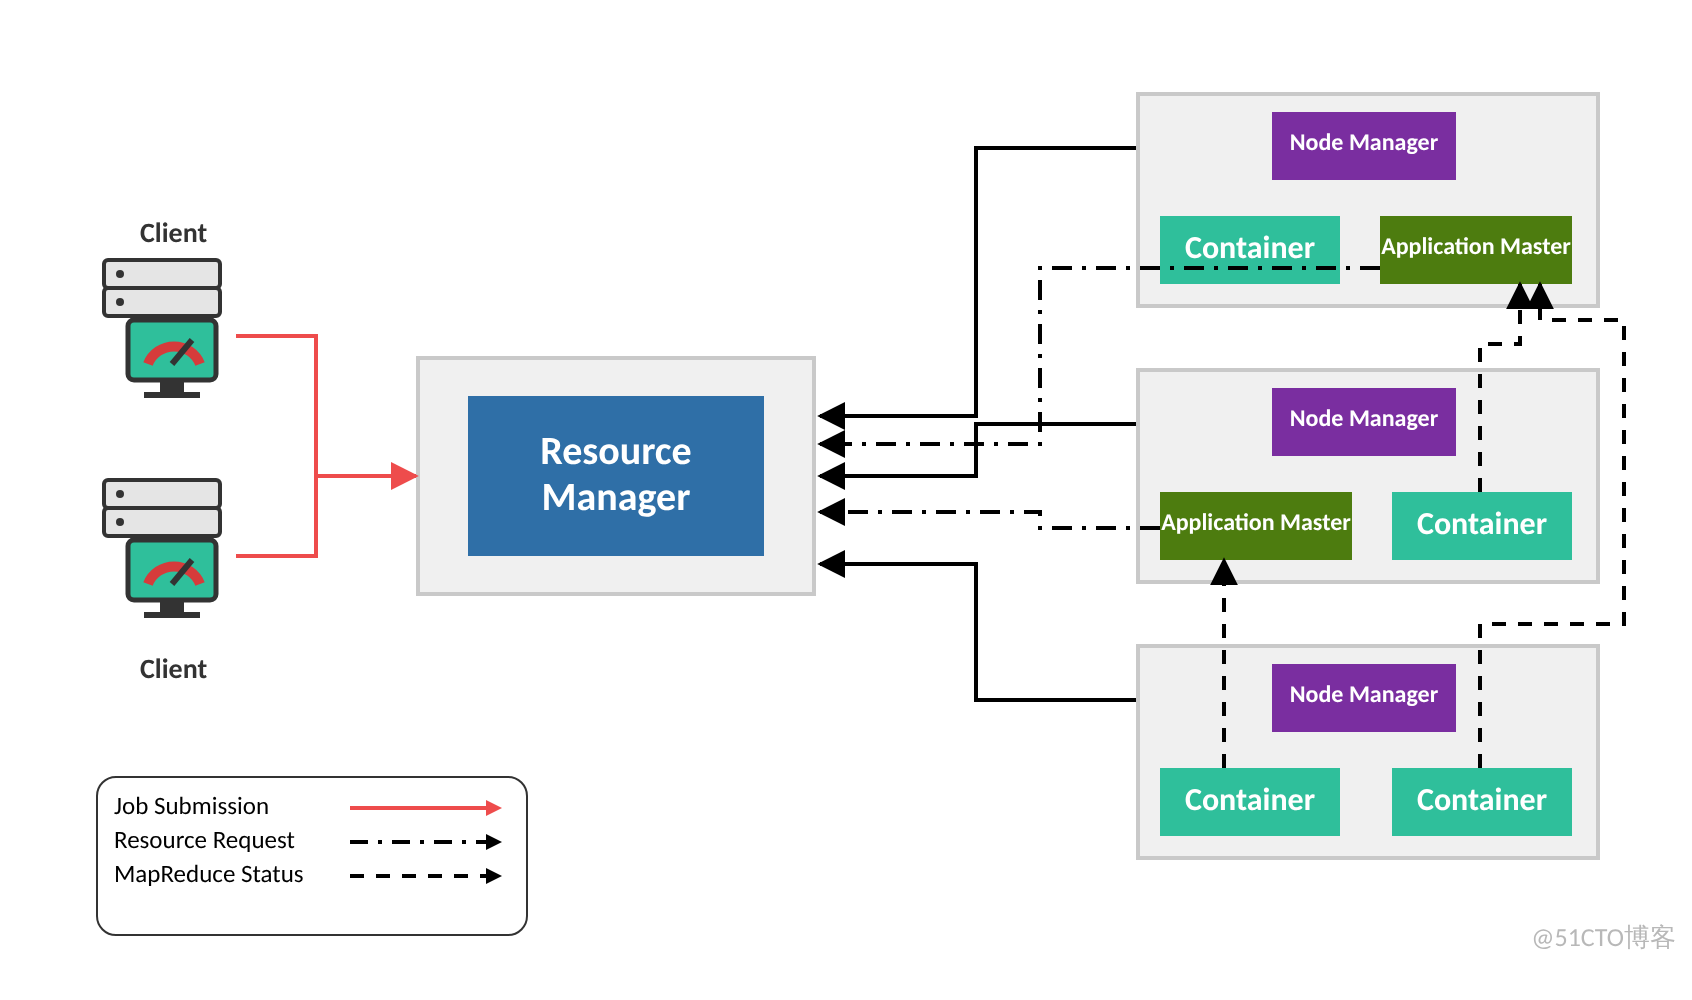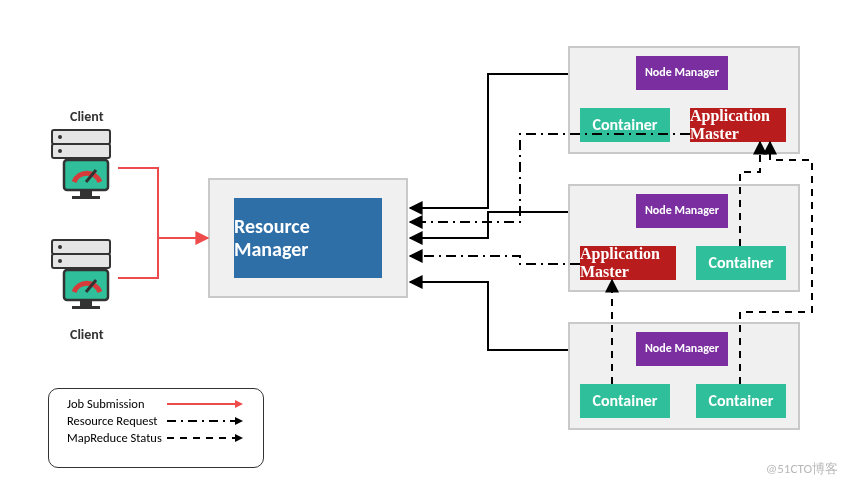--- a/index.html
+++ b/index.html
@@ -9,20 +9,21 @@
     background: #ffffff;
     width: 846px;
     height: 500px;
     position: relative;
   }
   .box {
     position: absolute;
     display: flex;
     align-items: center;
     justify-content: center;
+    text-align: center;
     font-weight: 700;
     line-height: 1.15;
   }
   .rm-panel {
     background: #f0f0f0;
     border: 2px solid #c9c9c9;
   }
   .rm {
     background: #2f6fa7;
     color: #fff;
@@ -36,40 +37,39 @@
     background: #7a2ea0;
     color: #fff;
     font-size: 12px;
   }
   .cont {
     background: #2fbf9b;
     color: #fff;
     font-size: 16px;
   }
   .am {
-    background: #b91c1c;
-    color: #fff;
-    font-size: 16px;
-    font-family: Liberation Serif, serif;
+    background: #4d7c0f;
+    color: #fff;
+    font-size: 12px;
   }
   .client-label {
     position: absolute;
     font-weight: 700;
     font-size: 14px;
     color: #333;
   }
   .legend {
     position: absolute;
     left: 48px;
     top: 388px;
     width: 216px;
     height: 80px;
     border: 1.5px solid #333;
     border-radius: 10px;
-    padding: 6px 18px;
+    padding: 6px 8px;
     font-size: 12.5px;
   }
   .legend-row {
     display: flex;
     align-items: center;
     height: 17px;
   }
   .legend-label { width: 116px; }
   .legend-sample {
     flex: 1;

